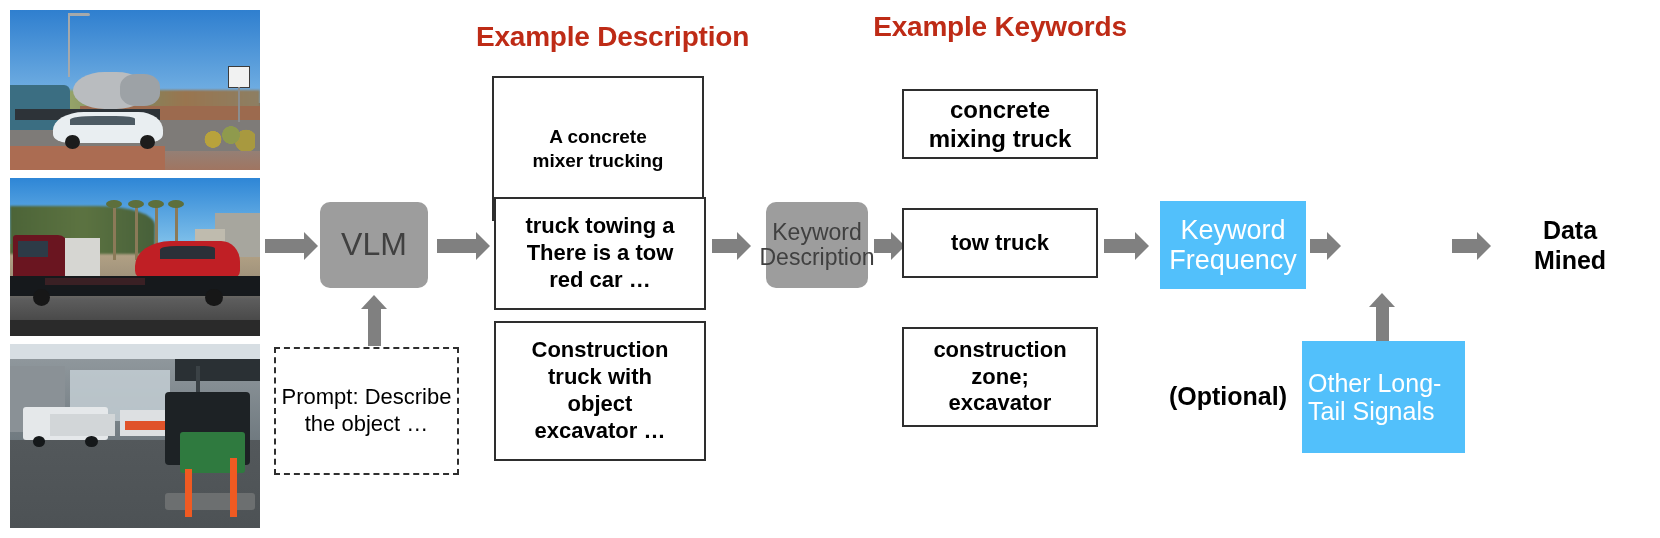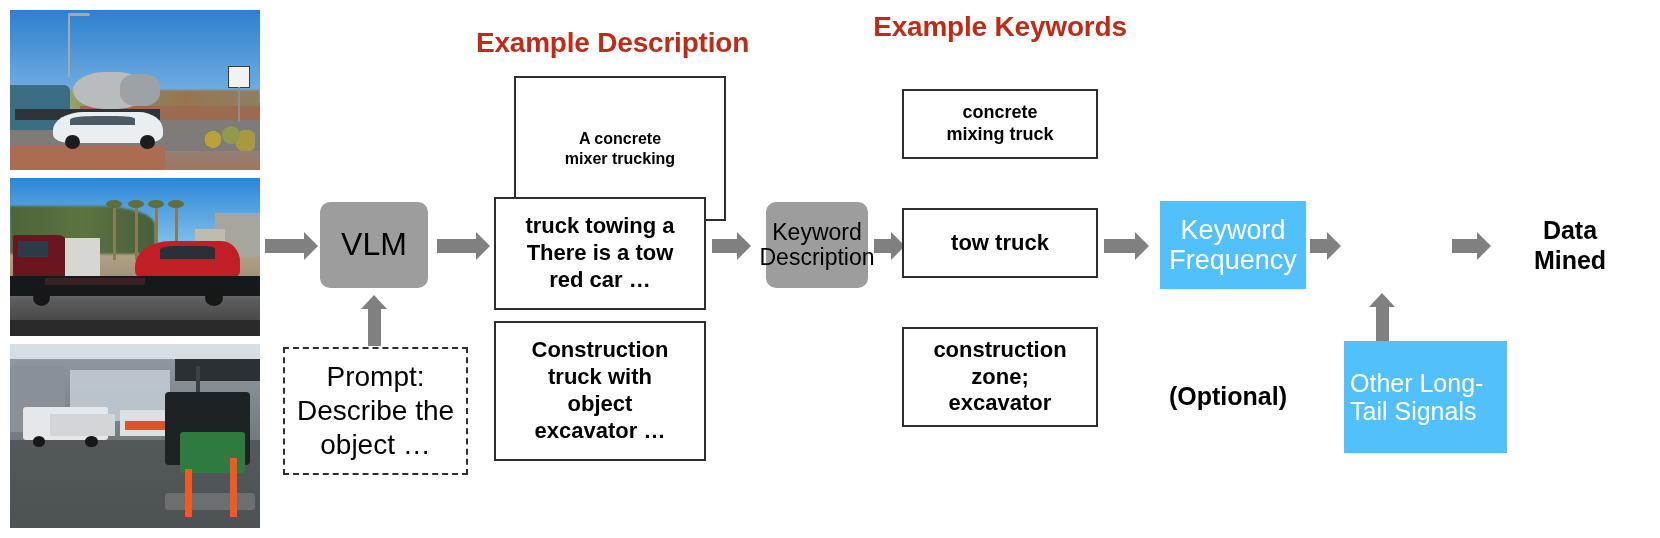--- a/index.html
+++ b/index.html
@@ -108,21 +108,21 @@
     border: 2px solid #2e2e2e;
     background: #ffffff;
     display: flex; align-items: center; justify-content: center;
     text-align: center;
     font-weight: bold;
     color: #000000;
     line-height: 1.22;
   }
   .gray-box {
     background: #9d9d9d;
-    color: #000000;
+    color: #404040;
     border-radius: 10px;
     display: flex; align-items: center; justify-content: center;
     text-align: center;
     line-height: 1.1;
   }
   .blue-box {
     background: #52c0fb;
     color: #ffffff;
     display: flex; align-items: center; justify-content: center;
     text-align: center;
@@ -166,21 +166,21 @@
     border-bottom:14px solid #808080;
     border-left:13px solid transparent;
     border-right:13px solid transparent;
   }
 </style>
 </head>
 <body>
 
 <div id="canvas">
 
-  <div class="abs section-header" style="left:440px; top:27px; width:345px;">Example Description</div>
+  <div class="abs section-header" style="left:440px; top:21px; width:345px;">Example Description</div>
   <div class="abs section-header" style="left:840px; top:11px; width:320px;">Example Keywords</div>
 
   <div class="photo p1">
     <div class="sky"></div>
       <div class="ground"></div>
     <div class="treeline"></div>
       <div class="wall"></div>
       <div class="road"></div>
       <div class="paver"></div>
     <div class="lamp"></div>
@@ -246,27 +246,27 @@
   </div>
 
   <div class="arrow-r" style="left:265px; top:239px; width:40px;"></div>
 
   <div class="abs gray-box" style="left:320px; top:202px; width:108px; height:86px; font-size:32px;">
     <span>VLM</span>
   </div>
 
   <div class="arrow-u" style="left:368px; top:308px; height:38px;"></div>
 
-  <div class="abs dashed-box" style="left:283px; top:347px; width:185px; height:128px; font-size:28px;">
+  <div class="abs dashed-box" style="left:274px; top:347px; width:185px; height:128px; font-size:22px;">
     <span>Prompt: Describe the object …</span>
   </div>
 
   <div class="arrow-r" style="left:437px; top:239px; width:40px;"></div>
 
-  <div class="abs outline-box" style="left:514px; top:76px; width:212px; height:145px; font-size:16px;">
+  <div class="abs outline-box" style="left:492px; top:76px; width:212px; height:145px; font-size:19px;">
     <div>
       <div>A concrete</div>
       <div>mixer trucking</div>
     </div>
   </div>
 
   <div class="abs outline-box" style="left:494px; top:197px; width:212px; height:113px; font-size:22px;">
     <div>
       <div>truck towing a</div>
       <div>There is a tow</div>
@@ -287,21 +287,21 @@
 
   <div class="abs gray-box" style="left:766px; top:202px; width:102px; height:86px; font-size:23px;">
     <div>
       <div>Keyword</div>
       <div>Description</div>
     </div>
   </div>
 
   <div class="arrow-r" style="left:874px; top:239px; width:18px;"></div>
 
-  <div class="abs outline-box" style="left:902px; top:89px; width:196px; height:70px; font-size:18px;">
+  <div class="abs outline-box" style="left:902px; top:89px; width:196px; height:70px; font-size:24px;">
     <div>
       <div>concrete</div>
       <div>mixing truck</div>
     </div>
   </div>
 
   <div class="abs outline-box" style="left:902px; top:208px; width:196px; height:70px; font-size:22px;">
     <div>
       <div>tow truck</div>
     </div>
@@ -331,20 +331,20 @@
 
   <div class="abs plain-text" style="left:1490px; top:216px; width:160px; font-size:25px;">
     <div>Data</div>
     <div>Mined</div>
   </div>
 
   <div class="arrow-u" style="left:1376px; top:306px; height:36px;"></div>
 
   <div class="abs plain-text" style="left:1166px; top:382px; width:124px; font-size:25px;">(Optional)</div>
 
-  <div class="abs blue-box left" style="left:1302px; top:341px; width:163px; height:112px; font-size:25px;margin-left:42px;">
+  <div class="abs blue-box left" style="left:1302px; top:341px; width:163px; height:112px; font-size:25px;">
     <div>
       <div>Other Long-</div>
       <div>Tail Signals</div>
     </div>
   </div>
 
 </div>
 
 </body></html>

